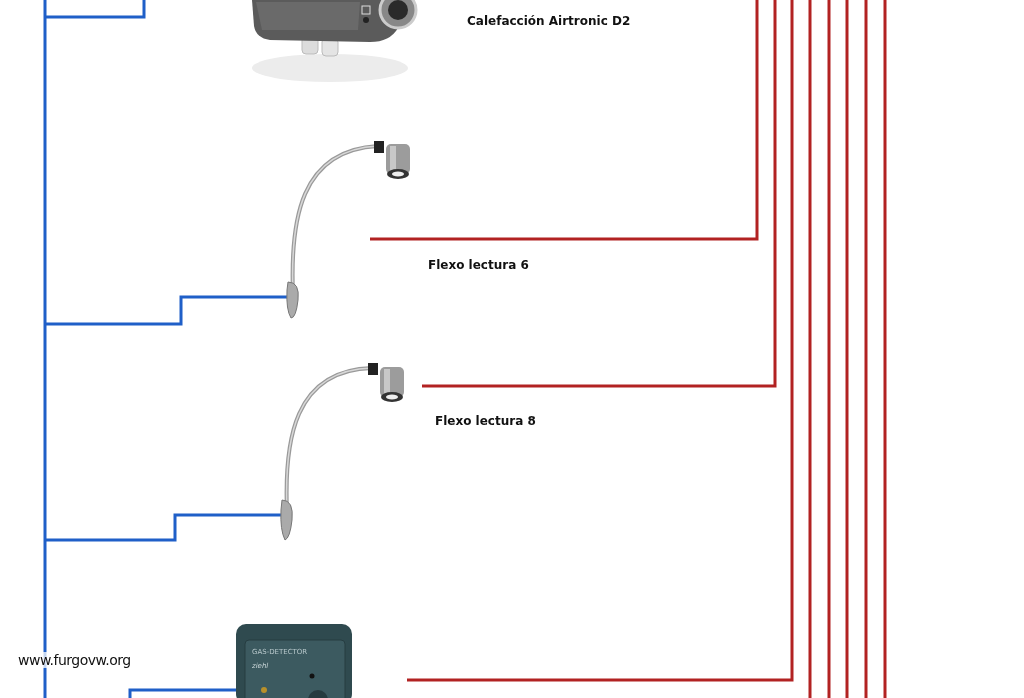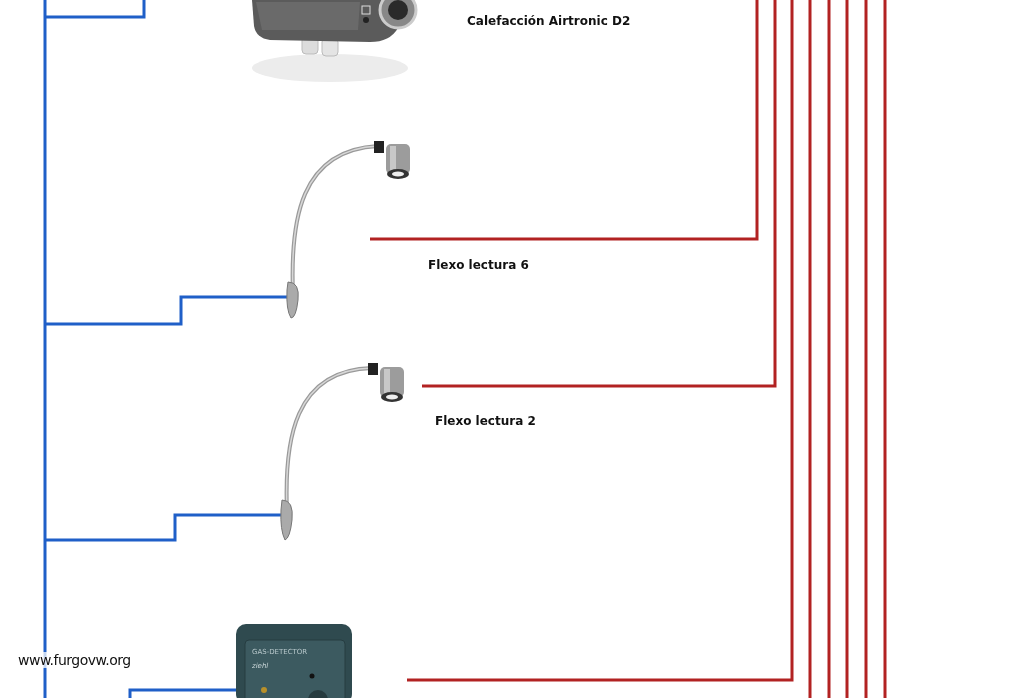--- a/index.html
+++ b/index.html
@@ -72,14 +72,14 @@
     <text x="252" y="654" font-family="DejaVu Sans, sans-serif" font-size="7" fill="#b8c8cb">GAS-DETECTOR</text>
     <text x="252" y="668" font-family="DejaVu Sans, sans-serif" font-size="7" font-style="italic" fill="#c9d6d8">ziehl</text>
     <circle cx="312" cy="676" r="2.5" fill="#111"></circle>
     <circle cx="264" cy="690" r="3" fill="#b8902a"></circle>
     <circle cx="318" cy="700" r="10" fill="#263b3f"></circle>
   </g>
 </svg>
 
 <div class="label" style="left:467px; top:14px;">Calefacción Airtronic D2</div>
 <div class="label" style="left:428px; top:258px;">Flexo lectura 6</div>
-<div class="label" style="left:435px; top:414px;">Flexo lectura 2</div>
+<div class="label" style="left:435px; top:414px;">Flexo lectura 8</div>
 <div class="watermark">www.furgovw.org</div>
 
 </body></html>

